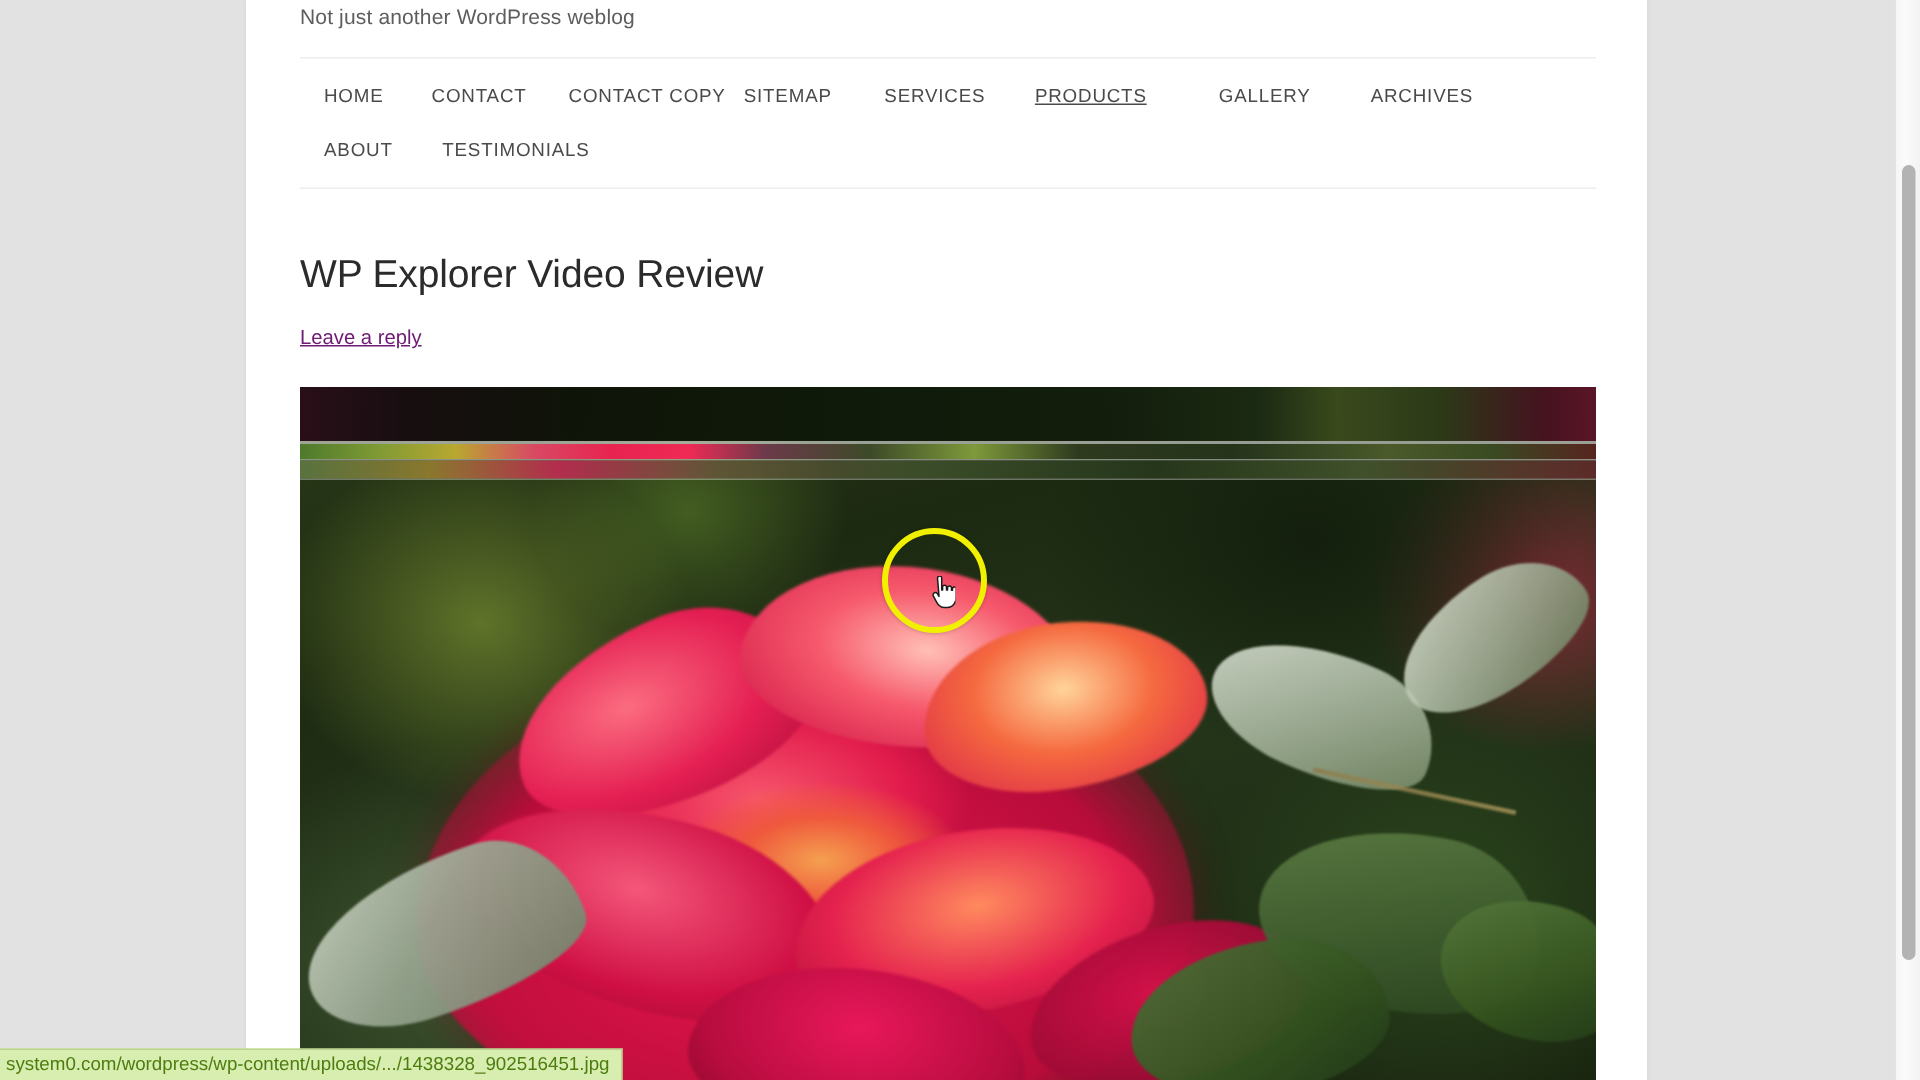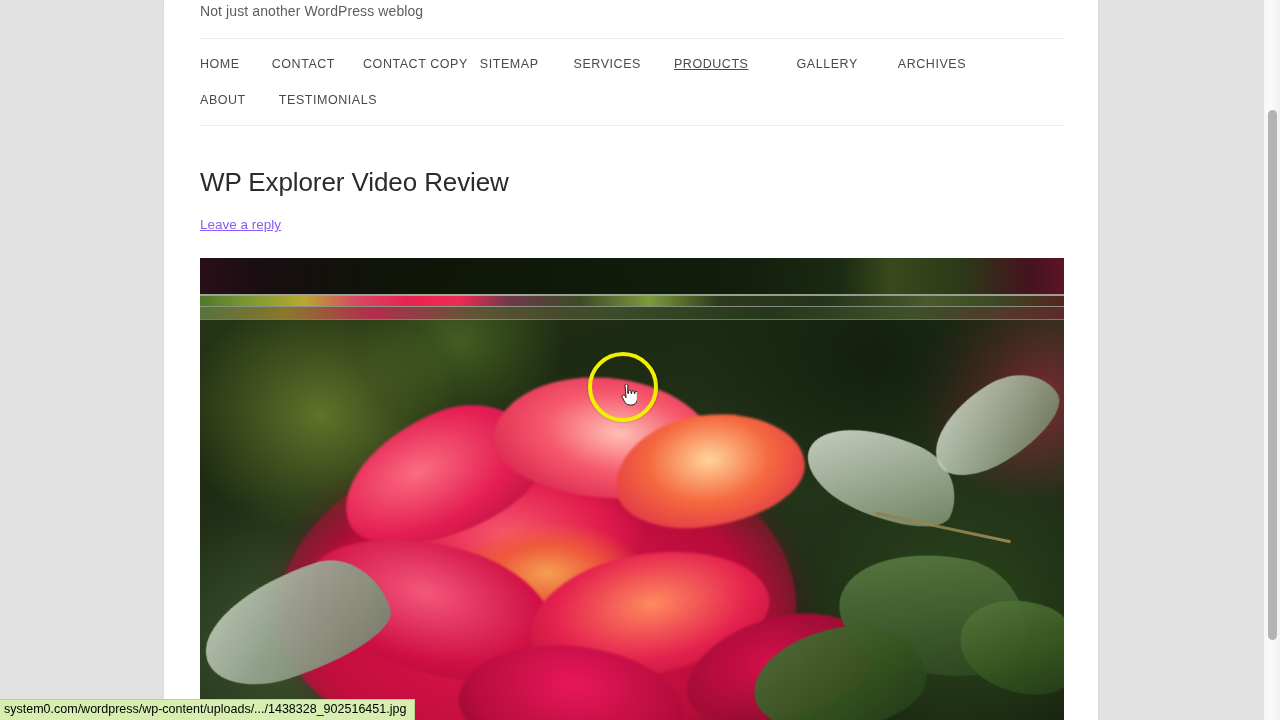--- a/index.html
+++ b/index.html
@@ -27,21 +27,21 @@
     line-height:18px; white-space:nowrap;
   }
 
   .rule-top {
     position:absolute; left:36px; top:38px; width:864px; height:1px;
     background:#ededed;
   }
 
   
   #nav {
-    position:absolute; left:36px; top:46px; width:864px;
+    position:absolute; left:52px; top:46px; width:864px;
   }
   #nav ul { list-style:none; display:block; }
   #nav li { display:inline-block; vertical-align:top; }
   #nav a {
     display:block;
     font-size:12.5px; letter-spacing:0.55px;
     color:#4a4a4a; text-decoration:none;
     text-transform:uppercase;
     padding:11px 0 11px 0;
     margin-right:50px;
@@ -67,21 +67,21 @@
   .entry-title {
     position:absolute; left:36px; top:167px;
     font-size:26px; font-weight:normal; color:#2b2b2b;
     letter-spacing:-0.1px; line-height:30px; white-space:nowrap;
   }
   .entry-meta {
     position:absolute; left:36px; top:216px;
     font-size:13.5px; line-height:17px;
   }
   .entry-meta a {
-    color:#8b5cf6; text-decoration:underline;
+    color:#701a75; text-decoration:underline;
   }
 
   
   #attachment-wrap {
     position:absolute; left:36px; top:258px;
     width:864px; height:462px; overflow:hidden;
     background:#0d1208;
   }
   
   .ph { position:absolute; inset:0; }
@@ -256,21 +256,21 @@
     position:absolute; left:4px; top:110px; width:9px; height:530px;
     background:#b3b3b3; border-radius:5px;
   }
 
   
   #status-bar {
     position:absolute; left:0; bottom:0;
     background:#d8eeb0;
     border:1px solid #b9d48c; border-left:none; border-bottom:none;
     padding:2px 8px 3px 4px;
-    font-size:12.5px; color:#000000;
+    font-size:12.5px; color:#4d7c0f;
     line-height:15px; white-space:nowrap;
     max-width:460px;
   }
 </style>
 </head>
 <body>
 
 <div id="viewport">
 
   <div id="page">

